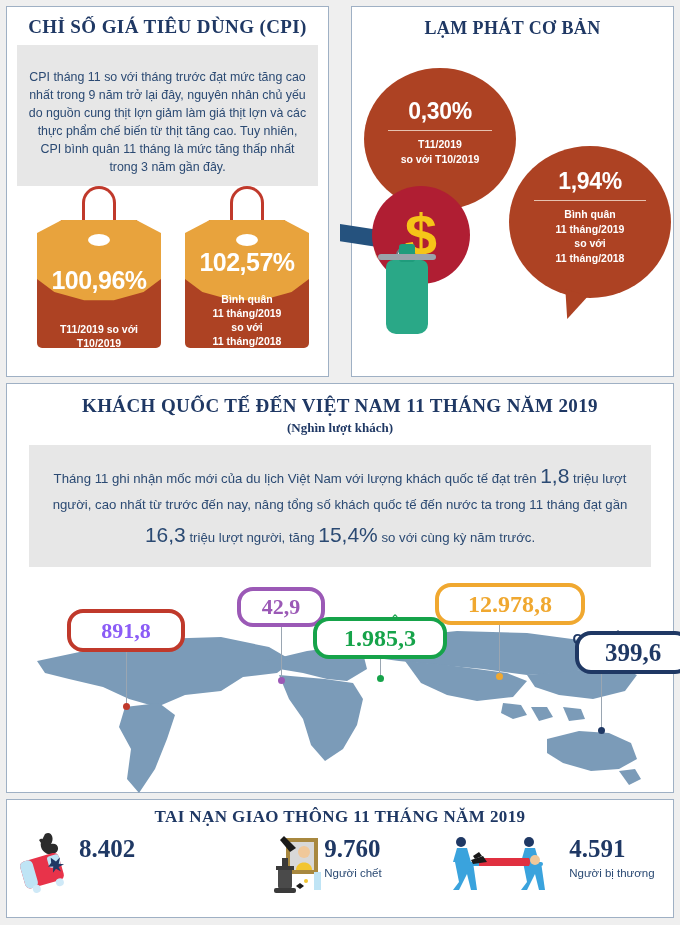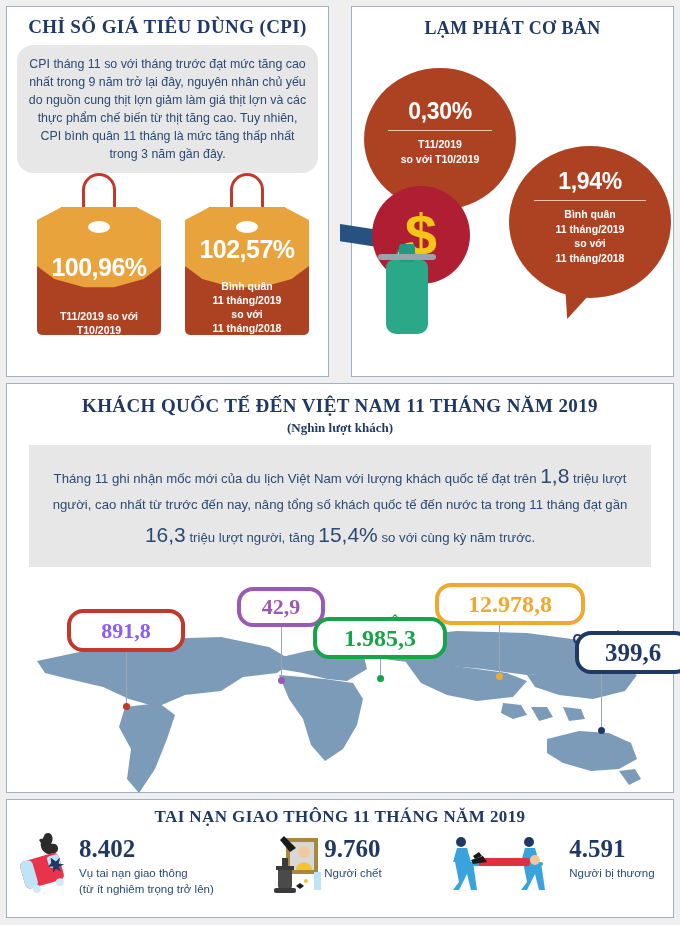--- a/index.html
+++ b/index.html
@@ -39,21 +39,21 @@
     font-weight:bold;font-size:13px;text-align:center;color:#1f3864;margin:0 0 9px;
   }
   .acc-title{font-size:17px;padding:7px 0 3px;}
 
   .greybox{
     background:#e7e7e7;
     color:#2b4a73;
     text-align:center;
     line-height:1.45;
   }
-  .cpi-text{margin:0 10px;padding:11px 9px 9px;font-size:12.4px;border-radius:16px;}
+  .cpi-text{margin:0 10px;padding:24px 9px 9px;font-size:12.4px;}
   .tour-text{margin:0 22px;padding:13px 14px 14px;font-size:13.2px;line-height:1.72;}
   .big-num{font-size:21px;}
 
   
   .tags{position:relative;height:215px;}
   .tag{position:absolute;width:124px;}
   .tag .string{
     position:absolute;left:50%;top:0;width:34px;height:40px;margin-left:-17px;
     border:3px solid #c0392b;border-bottom:none;
     border-radius:18px 18px 0 0;box-sizing:border-box;
@@ -285,24 +285,20 @@
               <rect x="8" y="26" width="13" height="28" rx="5" fill="#bfe4f5"></rect>
               <rect x="36" y="28" width="12" height="12" rx="3" fill="#bfe4f5"></rect>
               <path d="M40 30 l4 5 l5 -3 l-3 6 l5 2 l-6 1 l1 5 l-4 -4 l-4 3 l2 -6 l-5 -1 l4 -3 Z" fill="#1f3864"></path>
               <circle cx="18" cy="56" r="4" fill="#cfe9f7"></circle>
               <circle cx="42" cy="56" r="4" fill="#cfe9f7"></circle>
             </g>
           </svg>
         </div>
         <div class="acc-txt">
           <div class="acc-num">8.402</div>
-          <div class="acc-cap">
-            <span>Vụ tai nạn giao thông</span>
-            <span class="sub">(từ ít nghiêm trọng trở lên)</span>
-          </div>
         </div>
       </div>
 
       <div class="acc-item" style="width:186px">
         <div class="acc-ico">
           <svg viewBox="0 0 64 66" width="64" height="66">
             <rect x="26" y="8" width="32" height="36" fill="#a8883f"></rect>
             <rect x="30" y="12" width="24" height="28" fill="#d8d8d8"></rect>
             <circle cx="44" cy="22" r="6" fill="#f0c89a"></circle>
             <path d="M36 40 C36 30 52 30 52 40 Z" fill="#f2c530"></path>

